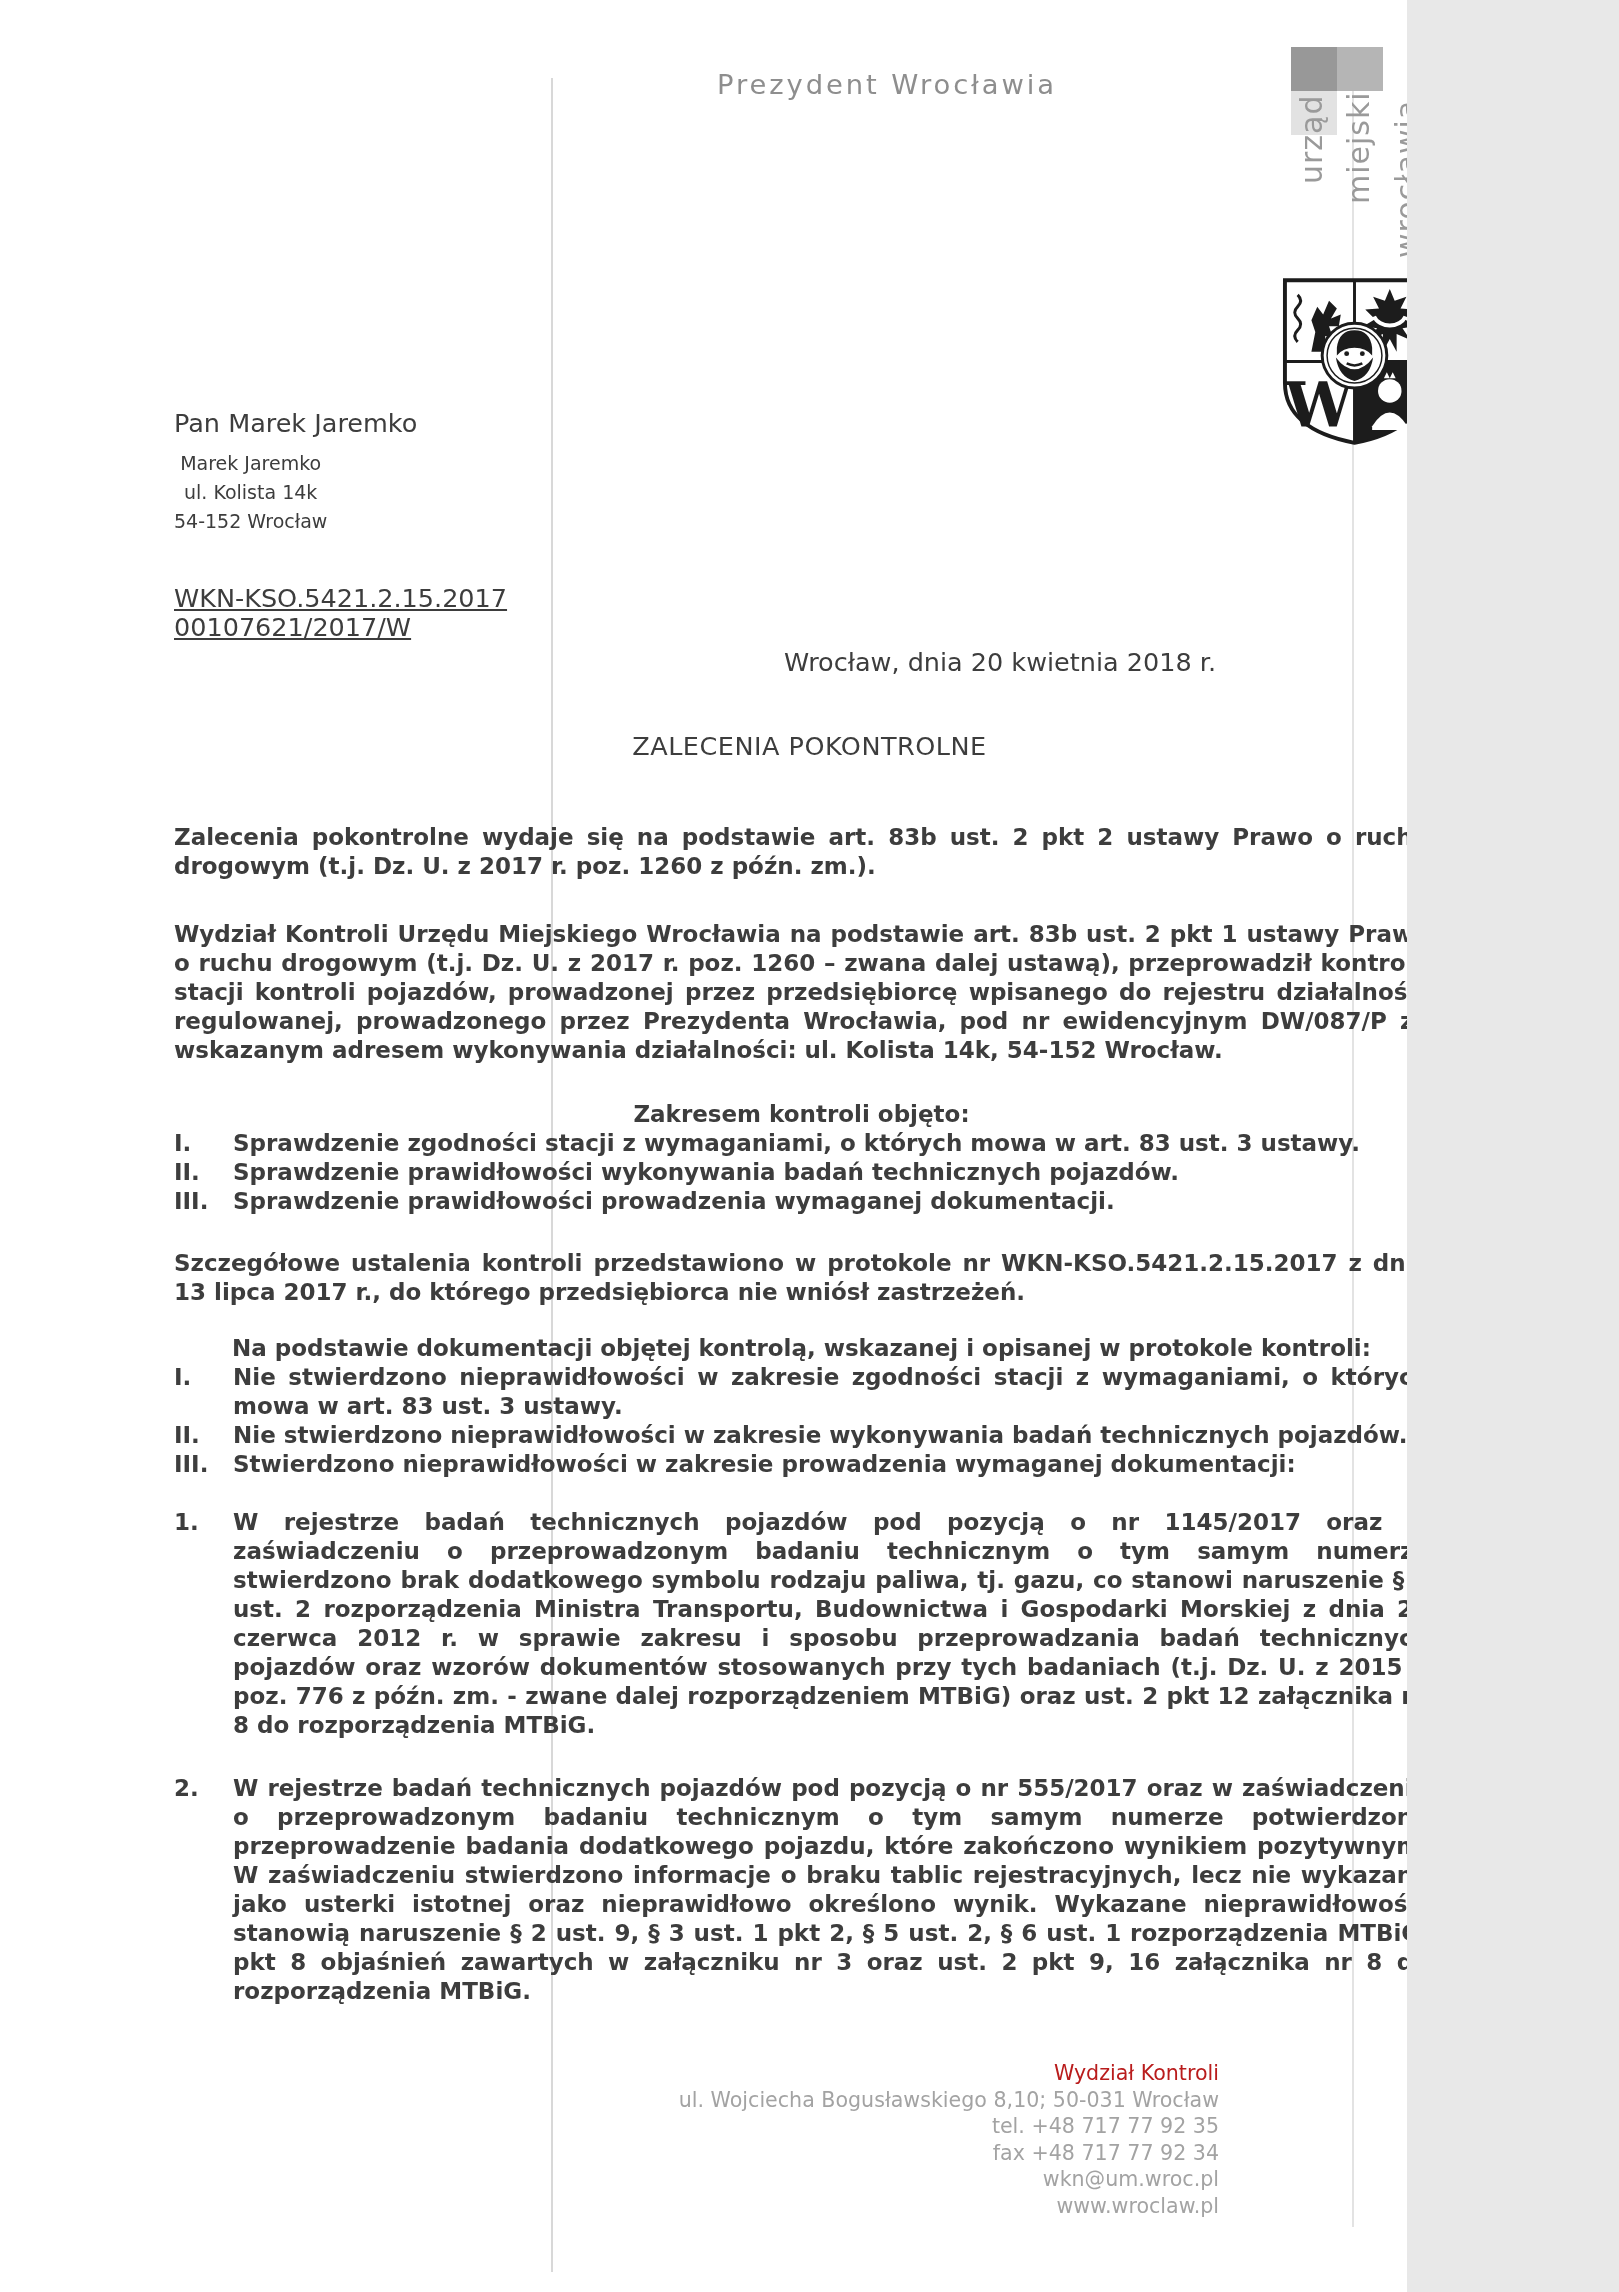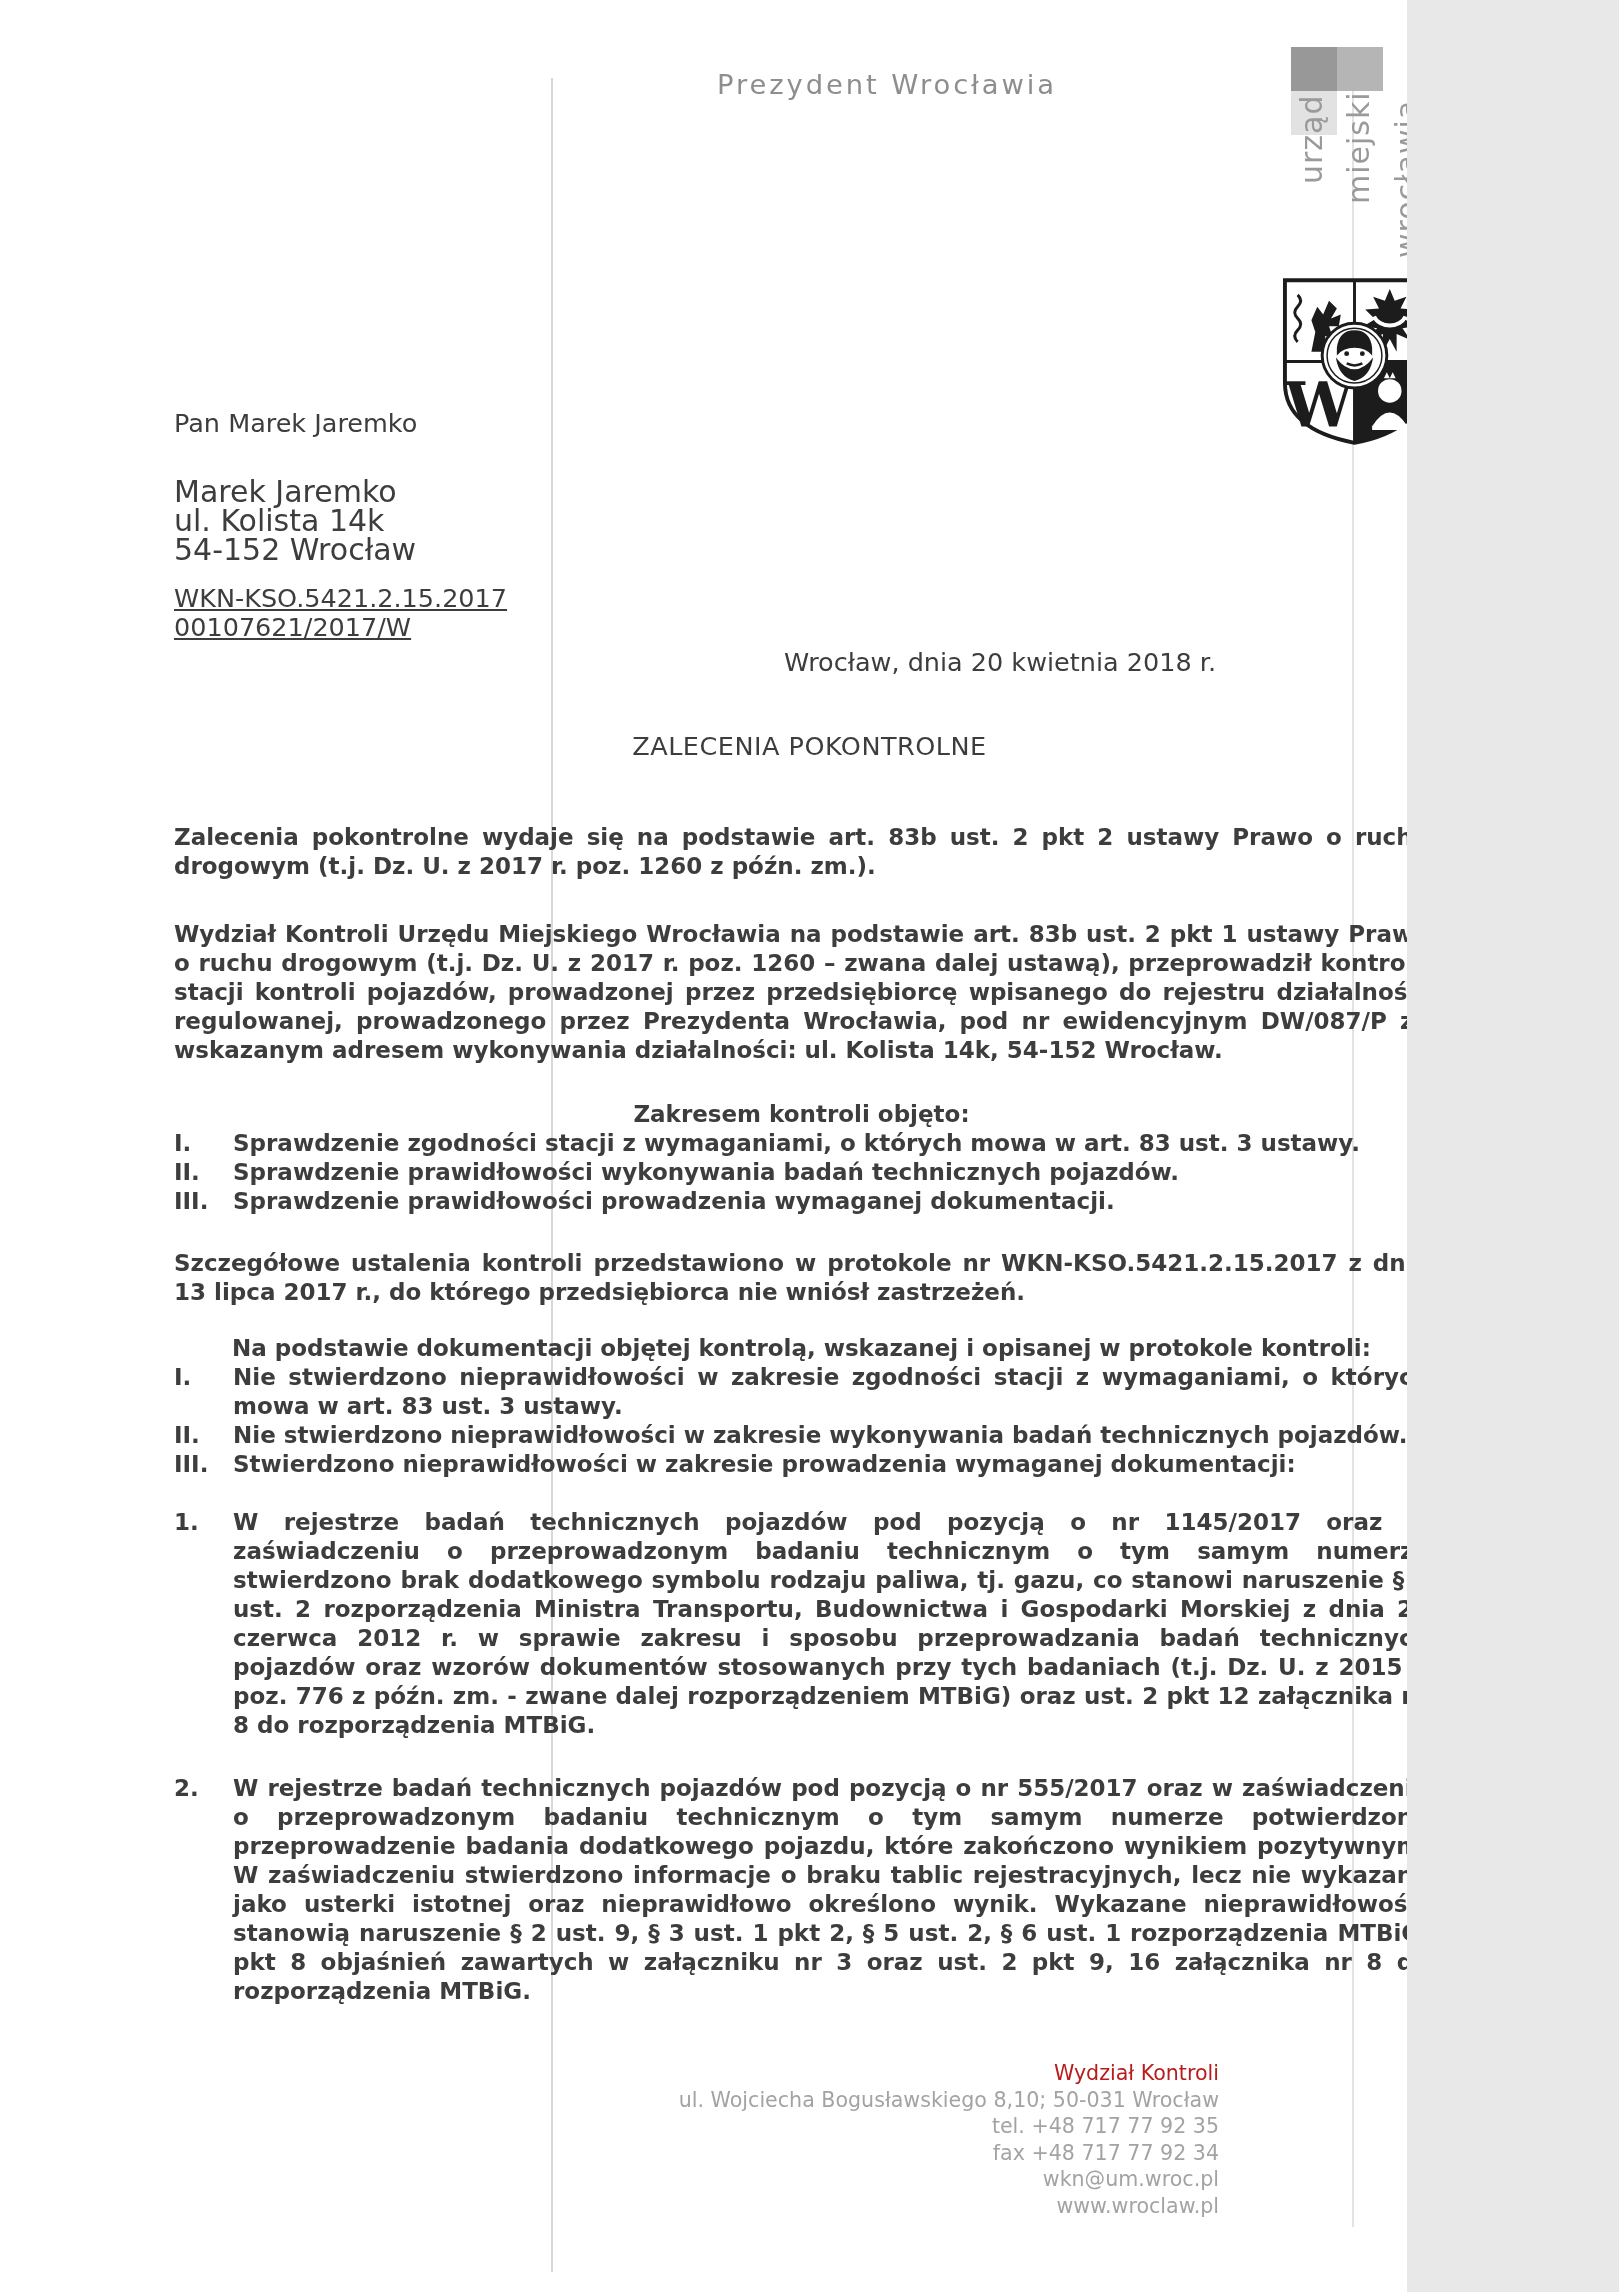--- a/index.html
+++ b/index.html
@@ -27,21 +27,21 @@
     position:absolute;transform-origin:0 0;transform:rotate(-90deg);
     font-size:30px;letter-spacing:1px;color:#9a9a9a;white-space:nowrap;
   }
   .word-1{left:1294px;top:184px;}
   .word-2{left:1341px;top:204px;}
   .word-3{left:1389px;top:258px;}
   .coat{position:absolute;left:1282px;top:277px;}
 
   
   .salutation{position:absolute;left:174px;top:408px;font-size:25.5px;}
-  .addr-block{position:absolute;left:174px;top:477px;font-size:30px;line-height:29px;}
+  .addr-block{position:absolute;left:174px;top:449px;font-size:19px;line-height:29px;text-align:center;}
   .ref-block{position:absolute;left:174px;top:584px;font-size:25.5px;line-height:29px;text-decoration:underline;}
   .dateline{position:absolute;top:647px;right:191px;font-size:25.5px;}
   .doc-title{position:absolute;top:731px;left:0;width:1619px;text-align:center;
     font-size:25.5px;letter-spacing:0.5px;}
 
   
   .body{
     position:absolute;left:174px;top:823px;width:1255px;
     font-size:23px;line-height:29px;text-align:justify;font-weight:bold;
   }

